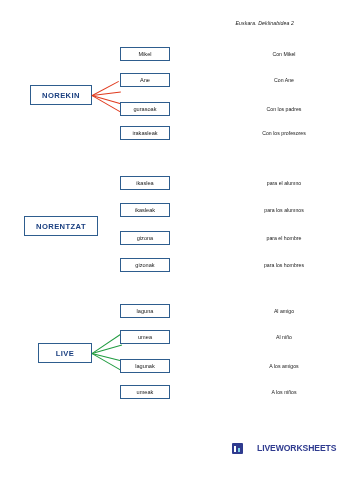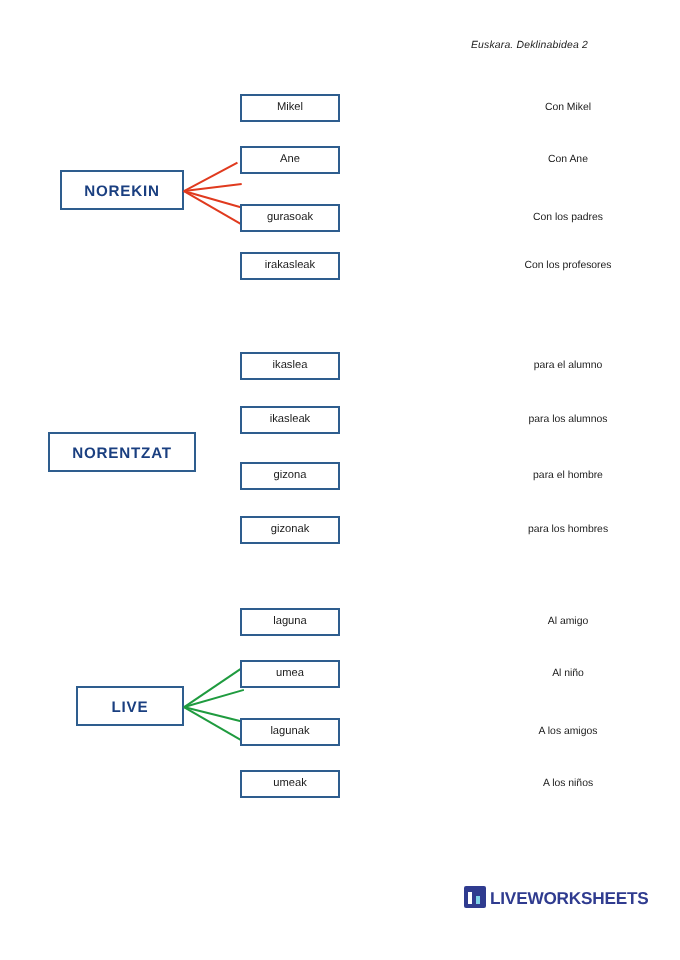--- a/index.html
+++ b/index.html
@@ -84,22 +84,22 @@
     border-top-style: solid;
     transform-origin: 0 0;
   }
 
   
   .footer-logo {
     position: absolute;
     left: 232px;
     top: 443px;
     display: flex;
-    align-items: center;
-    gap: 2px;
+    align-items: flex-start;
+    gap: 14px;
   }
   .logo-mark {
     width: 11px;
     height: 11px;
     background: #2f3b8f;
     border-radius: 1px;
     position: relative;
     overflow: hidden;
   }
   .logo-mark::before {

